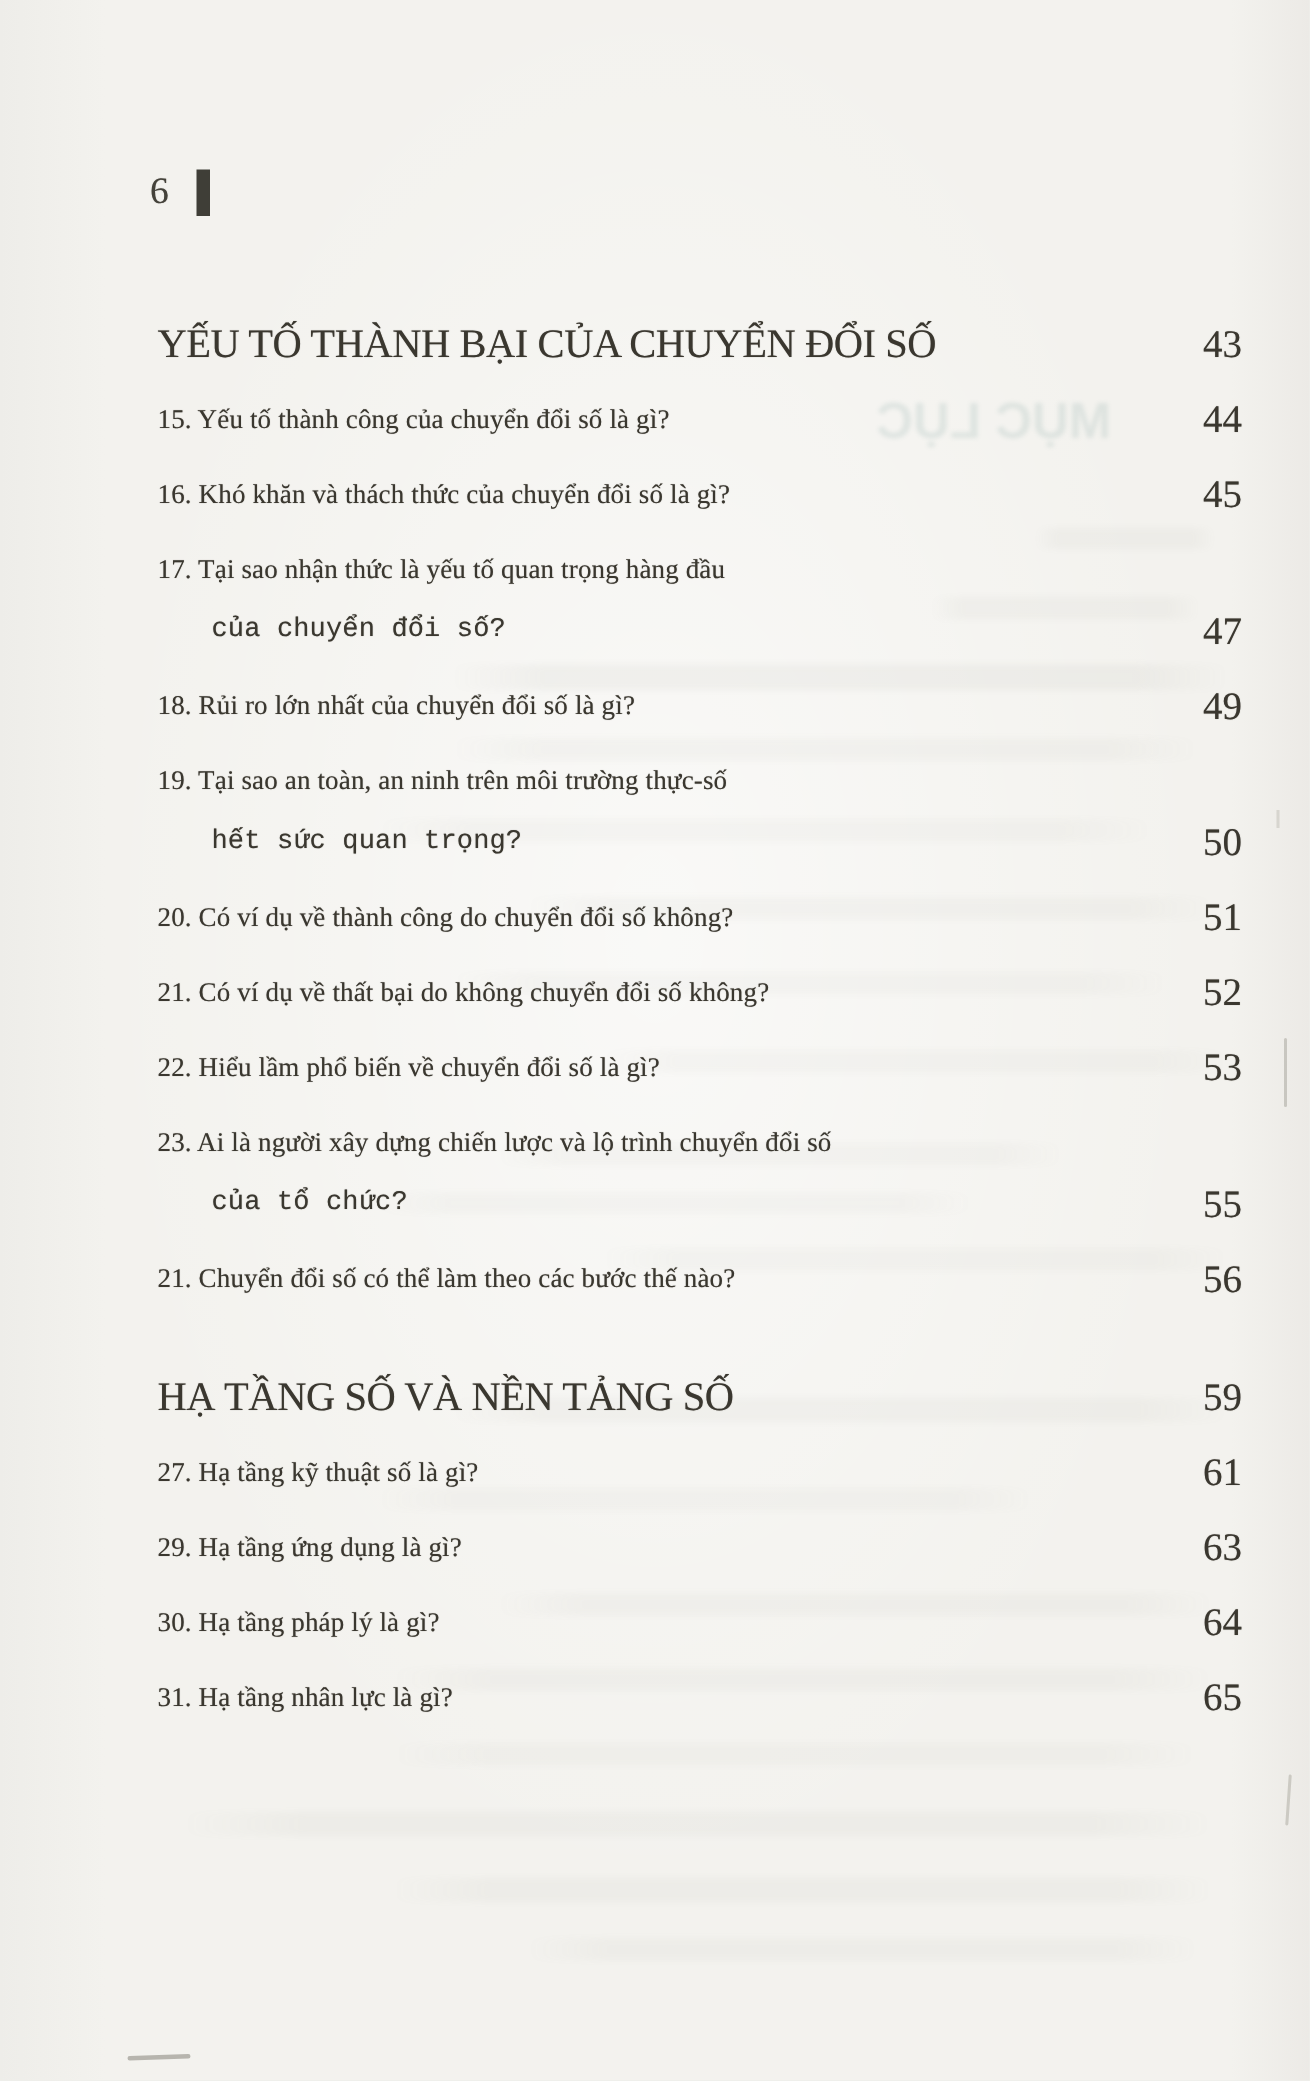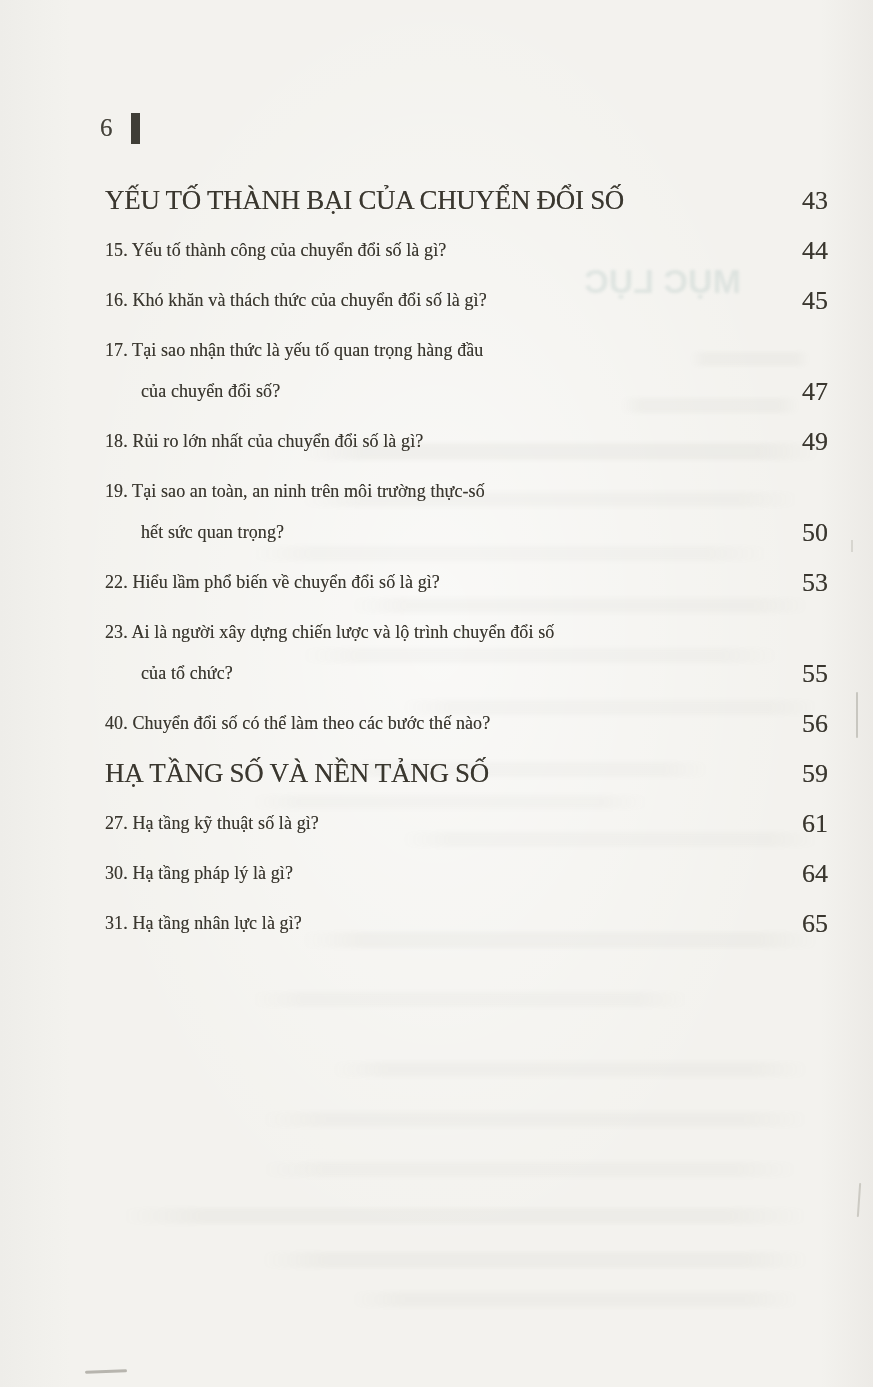--- a/index.html
+++ b/index.html
@@ -58,24 +58,25 @@
     display:flex;align-items:flex-end;justify-content:space-between;
     margin-bottom:9px;
   }
   .row .text{flex:1 1 auto;}
   .line{
     font-size:18px;line-height:41px;
     letter-spacing:0.1px;
     text-shadow:0 0 0.6px rgba(58,55,47,0.55);
     white-space:nowrap;
   }
-  .line.cont{padding-left:36px;}
+  .line.cont{padding-left:36px;font-family:Liberation Mono, monospace;}
   .row.section .line{
     font-size:27px;
     letter-spacing:-0.3px;
+    margin-top:29px;
   }
   .pagenum{
     flex:0 0 auto;
     font-size:26px;line-height:41px;
     padding-left:12px;
     text-shadow:0 0 0.6px rgba(58,55,47,0.55);
   }
   
   .artifact{position:absolute;pointer-events:none;}
   .a-bottom-dash{
@@ -162,48 +163,66 @@
       </div>
       <div class="row item">
         <div class="text">
           <div class="line">19. Tại sao an toàn, an ninh trên môi trường thực-số</div>
           <div class="line cont">hết sức quan trọng?</div>
         </div>
         <div class="pagenum">50</div>
       </div>
       <div class="row item">
         <div class="text">
+          <div class="line">20. Có ví dụ về thành công do chuyển đổi số không?</div>
+        </div>
+        <div class="pagenum">51</div>
+      </div>
+      <div class="row item">
+        <div class="text">
+          <div class="line">21. Có ví dụ về thất bại do không chuyển đổi số không?</div>
+        </div>
+        <div class="pagenum">52</div>
+      </div>
+      <div class="row item">
+        <div class="text">
           <div class="line">22. Hiểu lầm phổ biến về chuyển đổi số là gì?</div>
         </div>
         <div class="pagenum">53</div>
       </div>
       <div class="row item">
         <div class="text">
           <div class="line">23. Ai là người xây dựng chiến lược và lộ trình chuyển đổi số</div>
           <div class="line cont">của tổ chức?</div>
         </div>
         <div class="pagenum">55</div>
       </div>
       <div class="row item">
         <div class="text">
-          <div class="line">40. Chuyển đổi số có thể làm theo các bước thế nào?</div>
+          <div class="line">21. Chuyển đổi số có thể làm theo các bước thế nào?</div>
         </div>
         <div class="pagenum">56</div>
       </div>
       <div class="row section">
         <div class="text">
           <div class="line">HẠ TẦNG SỐ VÀ NỀN TẢNG SỐ</div>
         </div>
         <div class="pagenum">59</div>
       </div>
       <div class="row item">
         <div class="text">
           <div class="line">27. Hạ tầng kỹ thuật số là gì?</div>
         </div>
         <div class="pagenum">61</div>
+      </div>
+      <div class="row item">
+        <div class="text">
+          <div class="line">29. Hạ tầng ứng dụng là gì?</div>
+        </div>
+        <div class="pagenum">63</div>
       </div>
       <div class="row item">
         <div class="text">
           <div class="line">30. Hạ tầng pháp lý là gì?</div>
         </div>
         <div class="pagenum">64</div>
       </div>
       <div class="row item">
         <div class="text">
           <div class="line">31. Hạ tầng nhân lực là gì?</div>

